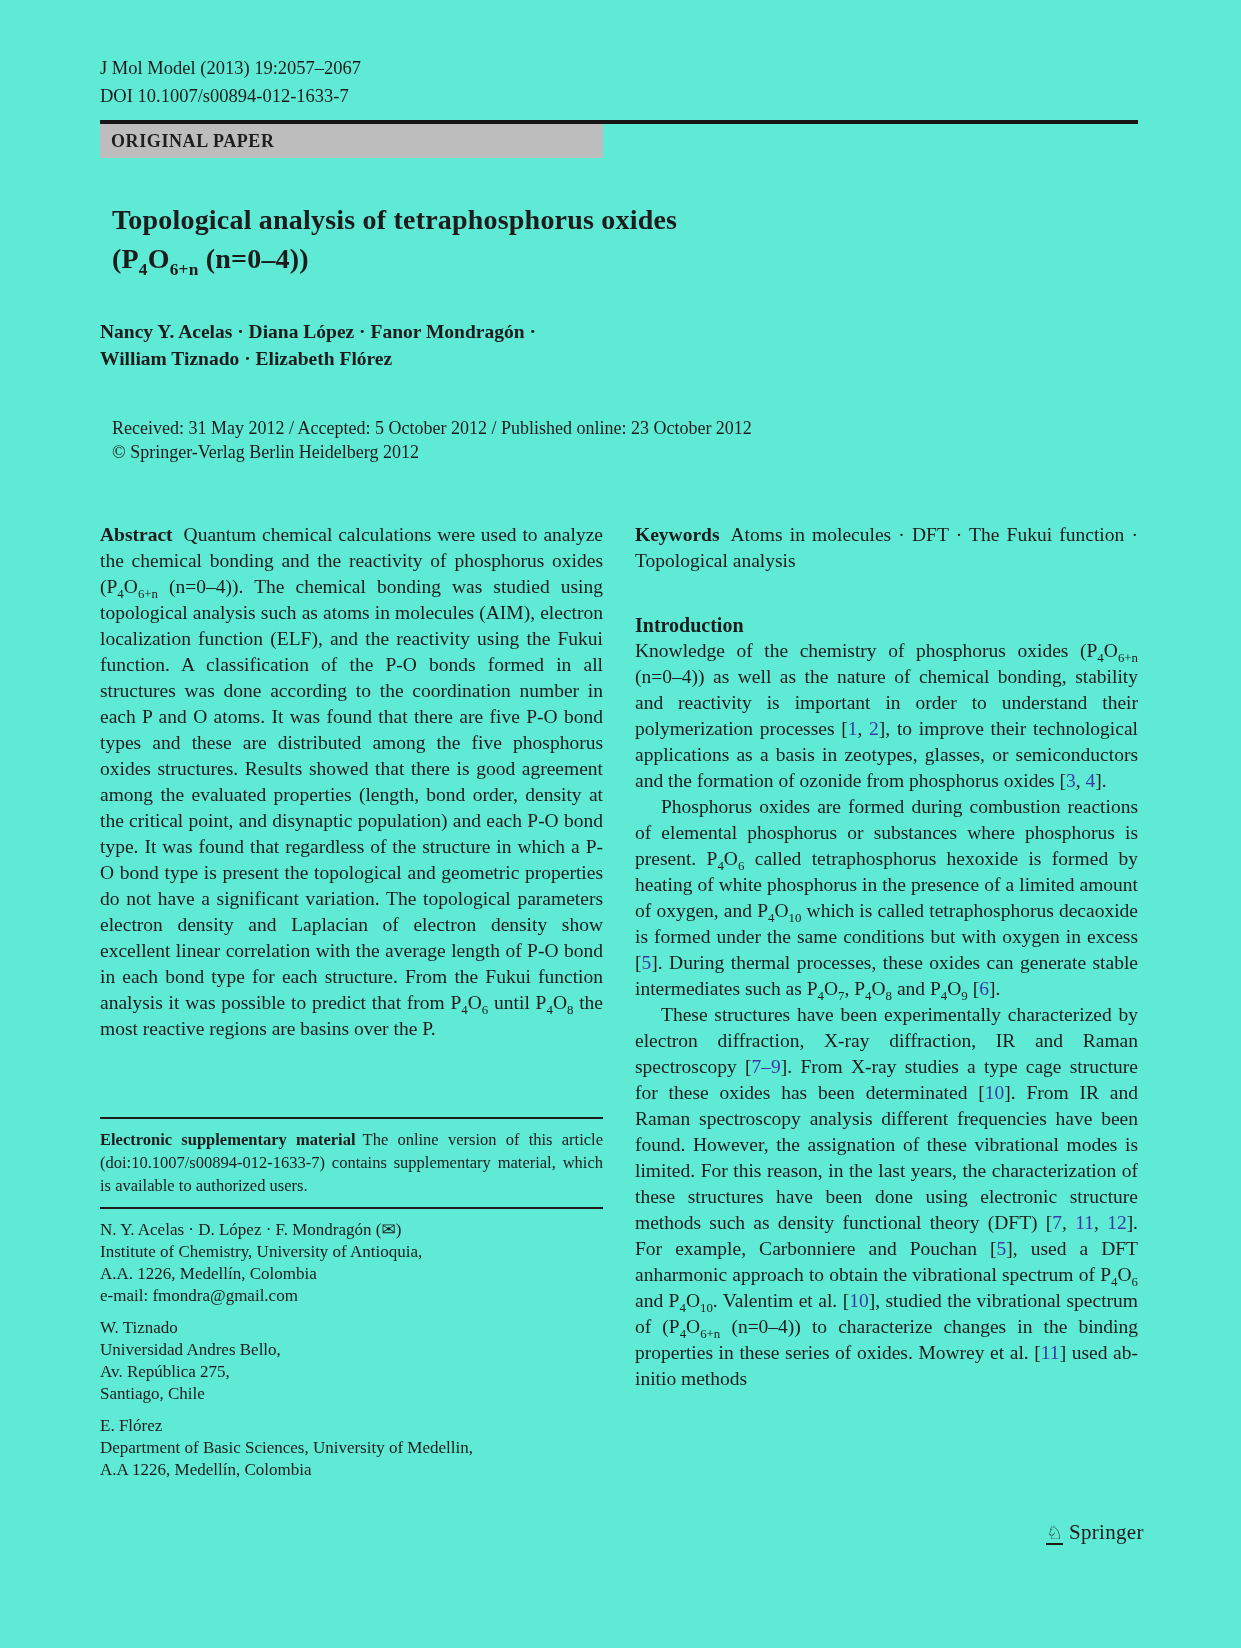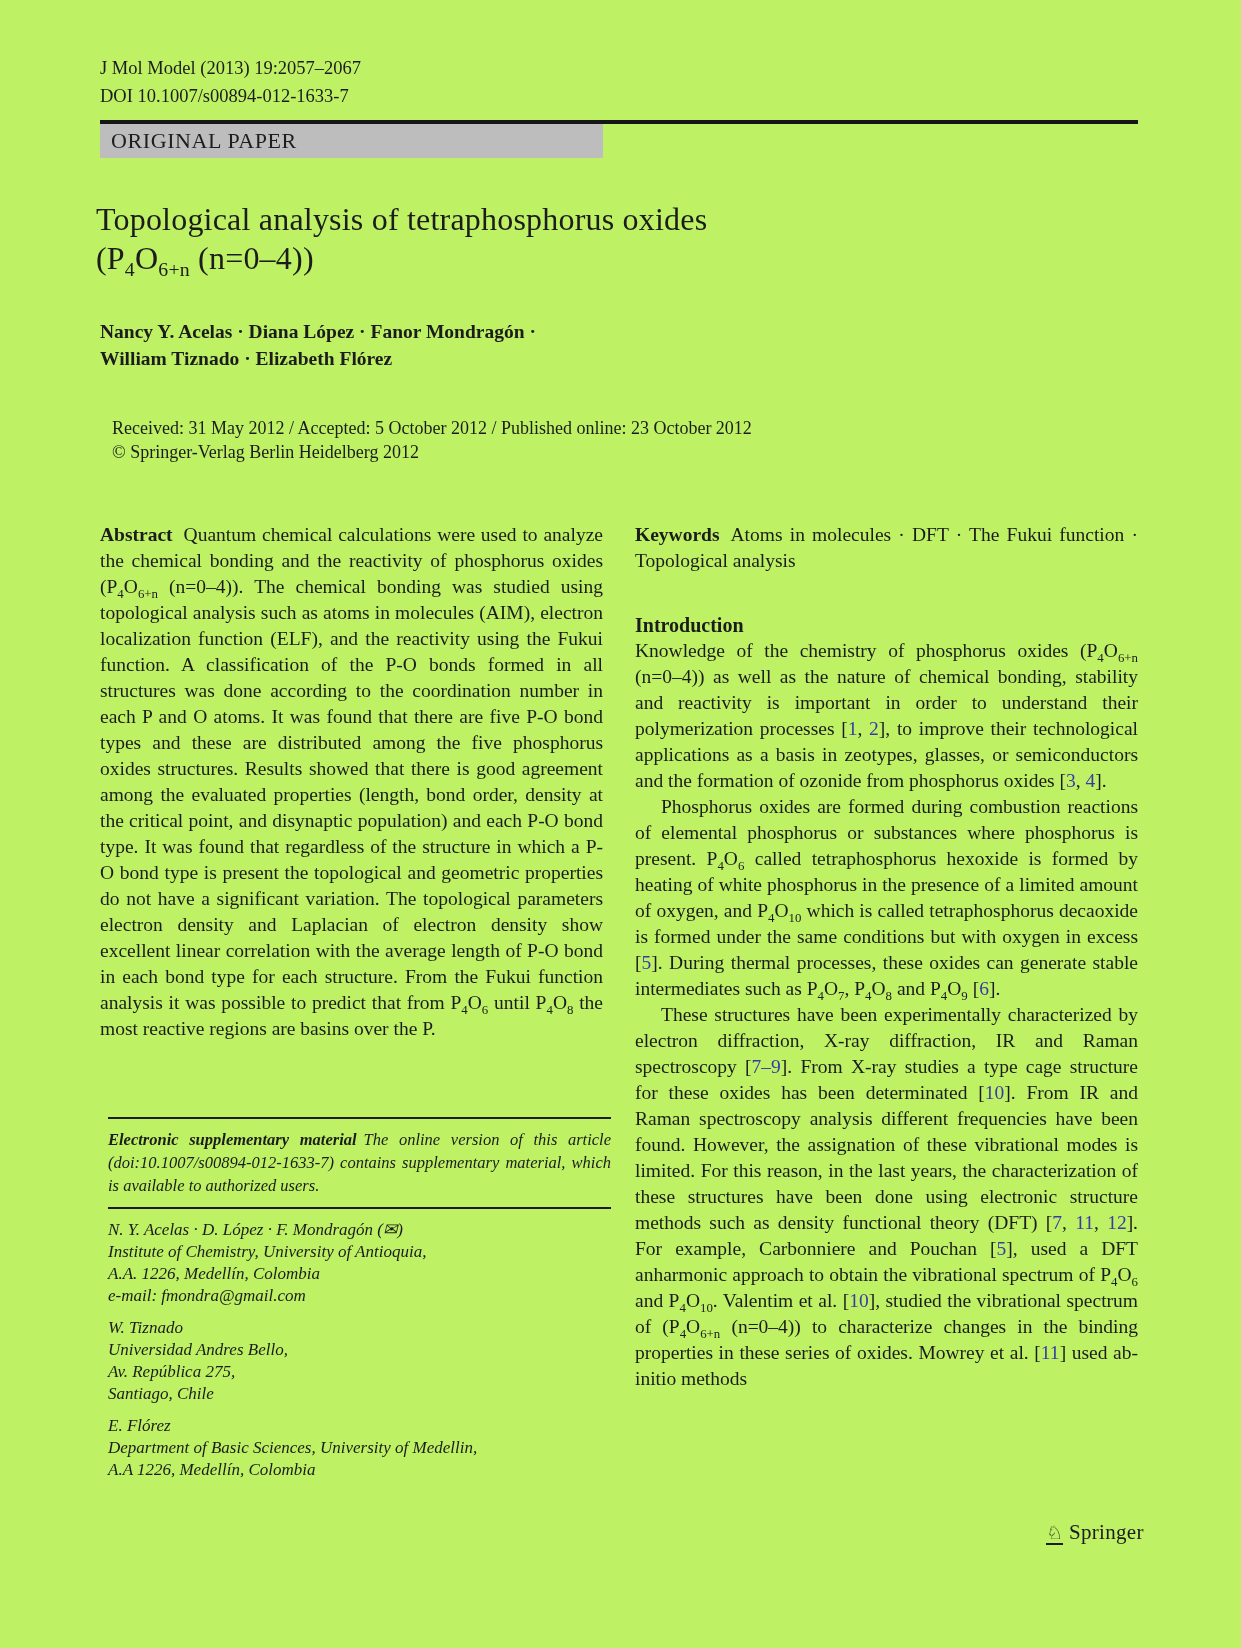--- a/index.html
+++ b/index.html
@@ -1,43 +1,43 @@
 <!DOCTYPE html>
 <html><head>
 <meta charset="utf-8">
 <style>
   * { margin: 0; padding: 0; box-sizing: border-box; }
   html, body { background: #ffffff; }
   .page {
     position: relative;
     width: 1241px;
     height: 1648px;
-    background: #bef264;
+    background: #5eead4;
     font-family: "Liberation Serif", "DejaVu Serif", serif;
     color: #1c1c1c;
     overflow: hidden;
   }
   .masthead {
     position: absolute; left: 100px; top: 54px;
     font-size: 18.5px; line-height: 28px;
   }
   .banner {
     position: absolute; left: 100px; top: 120px; width: 1038px;
     border-top: 4px solid #161616;
   }
   .banner-box {
     width: 503px; height: 34px; background: #bdbdbd;
     display: flex; align-items: center; padding-left: 11px;
   }
   .banner-box span {
-    font-size: 22px; letter-spacing: 0.6px; color: #1e1e1e;
+    font-size: 18px; letter-spacing: 0.6px; color: #1e1e1e; font-weight: bold;
   }
   .title {
-    position: absolute; left: 96px; top: 200px;
-    font-size: 32px; font-weight: normal; line-height: 39px;
+    position: absolute; left: 112px; top: 200px;
+    font-size: 28px; font-weight: bold; line-height: 39px;
     letter-spacing: 0.2px;
   }
   .title .tline { display: block; }
   .title sub { font-size: 0.62em; line-height: 0; }
   .authors {
     position: absolute; left: 100px; top: 318px;
     font-size: 19.5px; font-weight: bold; line-height: 27px;
   }
   .dates {
     position: absolute; left: 112px; top: 416px;
@@ -52,22 +52,22 @@
   .runin { margin-right: 11px; }
   sub { font-size: 0.66em; line-height: 0; }
   .cite { color: #3a3aa6; }
   .section-heading {
     margin-top: 38px; font-size: 20px; font-weight: bold; line-height: 26px;
     text-align: left;
   }
   .col-right .para:first-of-type { margin-top: 14px; }
   .para + .para { text-indent: 26px; }
   .bottomblock {
-    position: absolute; left: 108px; top: 1117px; width: 503px;
-    font-size: 17px; line-height: 22px; text-align: justify; font-style: italic;
+    position: absolute; left: 100px; top: 1117px; width: 503px;
+    font-size: 17px; line-height: 22px; text-align: justify;
   }
   .esm {
     border-top: 2px solid #1c1c1c;
     padding: 9px 0 10px 0;
     font-size: 16.5px; line-height: 23px;
   }
   .esm .runin { margin-right: 7px; }
   .fn-divider { border-top: 2px solid #1c1c1c; }
   .fn-group { margin-top: 10px; text-align: left; }
   .springer {

